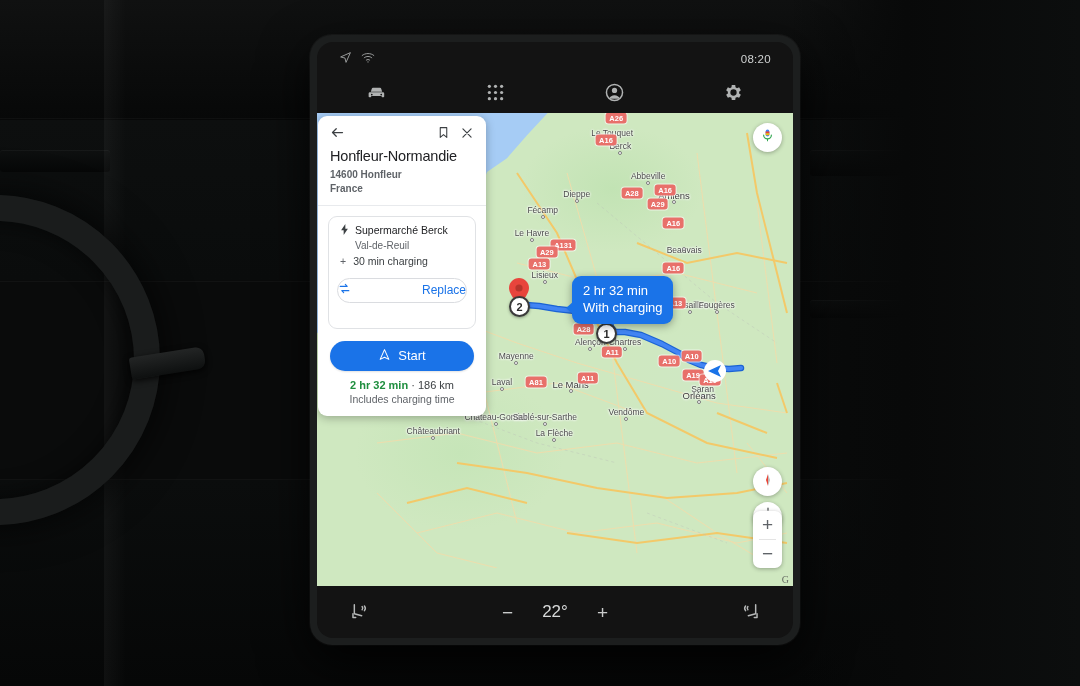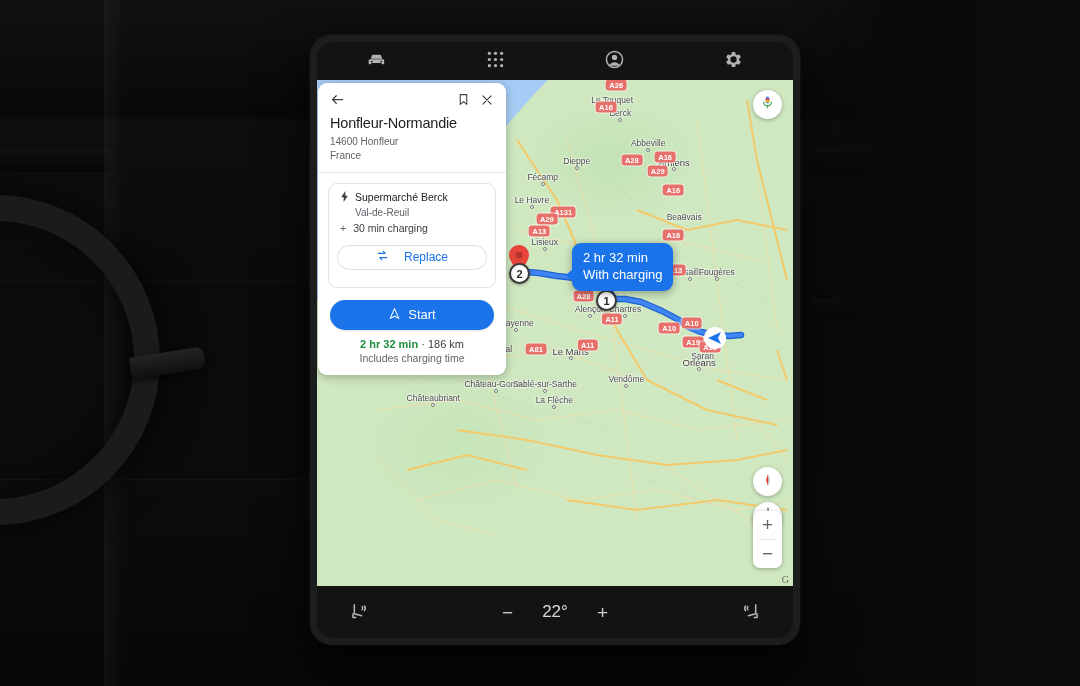--- a/index.html
+++ b/index.html
@@ -194,38 +194,38 @@
   .zoom-div { height:1px; background:#e4e4e4; margin: 0 6px; }
   #g-logo {
     position:absolute; right: 4px; bottom: 1px;
     font-size: 10px; color: #4b4b4b; opacity:.8;
     font-family: "Liberation Serif", serif;
   }
 
   
   #place-card {
     position: absolute; left: 1px; top: 3px;
-    width: 188px;
+    width: 168px;
     background: #ffffff;
     border-radius: 9px;
     box-shadow: 0 2px 10px rgba(0,0,0,.28);
     overflow: hidden;
   }
   #card-top {
     display: flex; align-items: center;
     padding: 9px 12px 5px 12px; gap: 10px;
   }
   #card-top .spacer { flex: 1 1 auto; }
   .card-icon { cursor: pointer; display:flex; }
   #card-title {
     font-size: 14.5px; color: #202124; padding: 3px 12px 0 12px;
     letter-spacing: -0.2px;
   }
   .card-sub {
-    font-size: 10px; color: #5f6368; padding: 0 12px; line-height: 1.42;
+    font-size: 10px; color: #5f6368; padding: 0 12px; line-height: 1.42; font-weight: bold;
   }
   .card-sub.first { padding-top: 4px; }
   #card-divider { height: 1px; background: #e8eaed; margin: 9px 0 0 0; }
 
   #route-box {
     margin: 10px 10px 0 10px;
     border: 1px solid #e0e2e5; border-radius: 9px;
     overflow: hidden;
   }
   #route-overview {
@@ -238,23 +238,23 @@
 
   #charger-row { padding: 7px 10px 3px 10px; }
   .charger-line { display: flex; gap: 7px; align-items: flex-start; }
   .bolt { color: #3c4043; font-size: 9px; line-height: 1.35; padding-left:2px;}
   .charger-name { font-size: 10.5px; color: #202124; }
   .charger-city { font-size: 10px; color: #5f6368; margin-left: 16px; margin-top:1px; }
   .charge-time { display:flex; gap: 7px; font-size: 10.5px; color: #3c4043; margin-top: 4px; padding-left:1px;}
   .plus-sign { color:#5f6368; }
 
   #replace-btn {
-    margin: 8px 8px 17px 8px;
+    margin: 8px 8px 25px 8px;
     border: 1px solid #dadce0; border-radius: 16px;
-    height: 25px; display: flex; align-items: center; justify-content: center;
+    height: 25px; display: flex; align-items: center; justify-content: space-between;
     gap: 15px; cursor: pointer;
   }
   #replace-btn .rlabel { font-size: 12px; color: #1a73e8; font-weight: 500; }
 
   #start-btn {
     margin: 12px 12px 0 12px; height: 30px;
     background: #1a73e8; border-radius: 16px;
     display: flex; align-items: center; justify-content: center; gap: 7px;
     cursor: pointer; box-shadow: 0 1px 2px rgba(0,0,0,.12);
   }
@@ -295,20 +295,38 @@
   <div class="right-shadow"></div>
   <div id="door-edge"></div>
 
   <div id="wheel"></div>
   <div id="stalk"></div>
 </div>
 
 <div id="tablet">
   <div id="screen">
 
+    <div id="statusbar">
+      <div id="status-left">
+        <span>
+          <svg width="13" height="13" viewBox="0 0 24 24" fill="none" stroke="#9a9c9c" stroke-width="1.8" stroke-linejoin="round">
+            <path d="M3 11 L21 3 L13 21 L11 13 Z"></path>
+          </svg>
+        </span>
+        <span>
+          <svg width="14" height="11" viewBox="0 0 24 18" fill="none" stroke="#9a9c9c" stroke-width="1.7" stroke-linecap="round">
+            <path d="M2 5.5 C7 1, 17 1, 22 5.5"></path>
+            <path d="M5.5 9.5 C9 6.3, 15 6.3, 18.5 9.5"></path>
+            <path d="M9 13.5 C10.7 12, 13.3 12, 15 13.5"></path>
+            <circle cx="12" cy="16.5" r="1.1" fill="#9a9c9c" stroke="none"></circle>
+          </svg>
+        </span>
+      </div>
+      <div id="status-time">08:20</div>
+    </div>
 
     <div id="navbar">
       <div class="nav-btn">
         <span>
           <svg width="21" height="21" viewBox="0 0 24 24" fill="#b0b2b2">
             <path d="M5.5 11 L6.6 7.6 C6.8 7 7.3 6.6 8 6.6 h8 c.7 0 1.2.4 1.4 1 L18.5 11 H5.5z M4 11.6 c-.6.3-1 .9-1 1.6 v3.4 c0 .5.4.9.9.9 h1.2 c.5 0 .9-.4.9-.9 V16 h11.8 v.6 c0 .5.4.9.9.9 h1.2 c.5 0 .9-.4.9-.9 V13.2 c0-.7-.4-1.3-1-1.6 z M6.6 13.4 a1 1 0 1 1 0 2 a1 1 0 0 1 0-2 z M17.4 13.4 a1 1 0 1 1 0 2 a1 1 0 0 1 0-2 z"></path>
           </svg>
         </span>
       </div>
       <div class="nav-btn">

